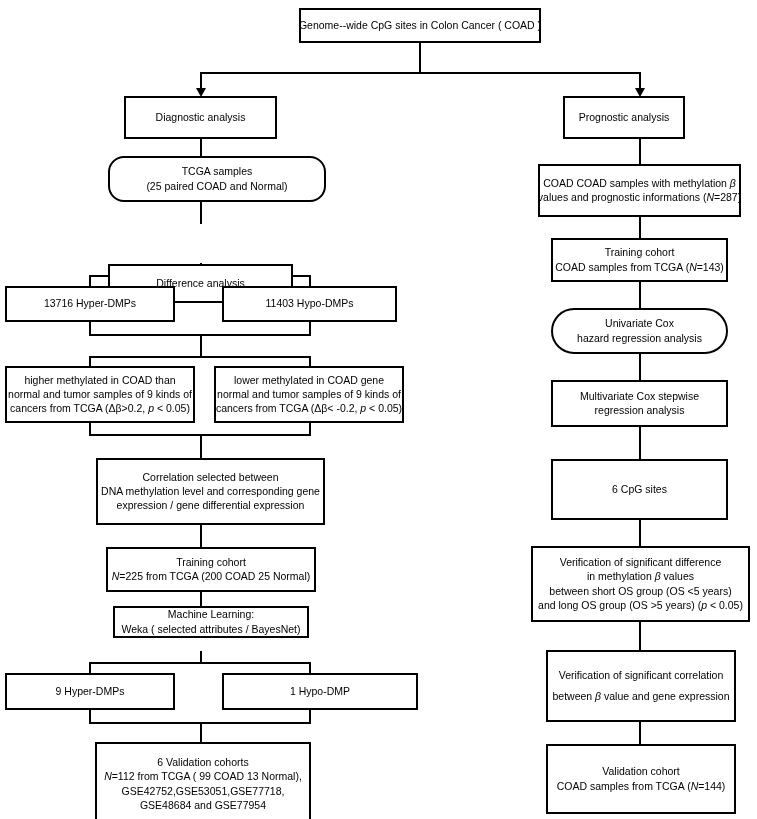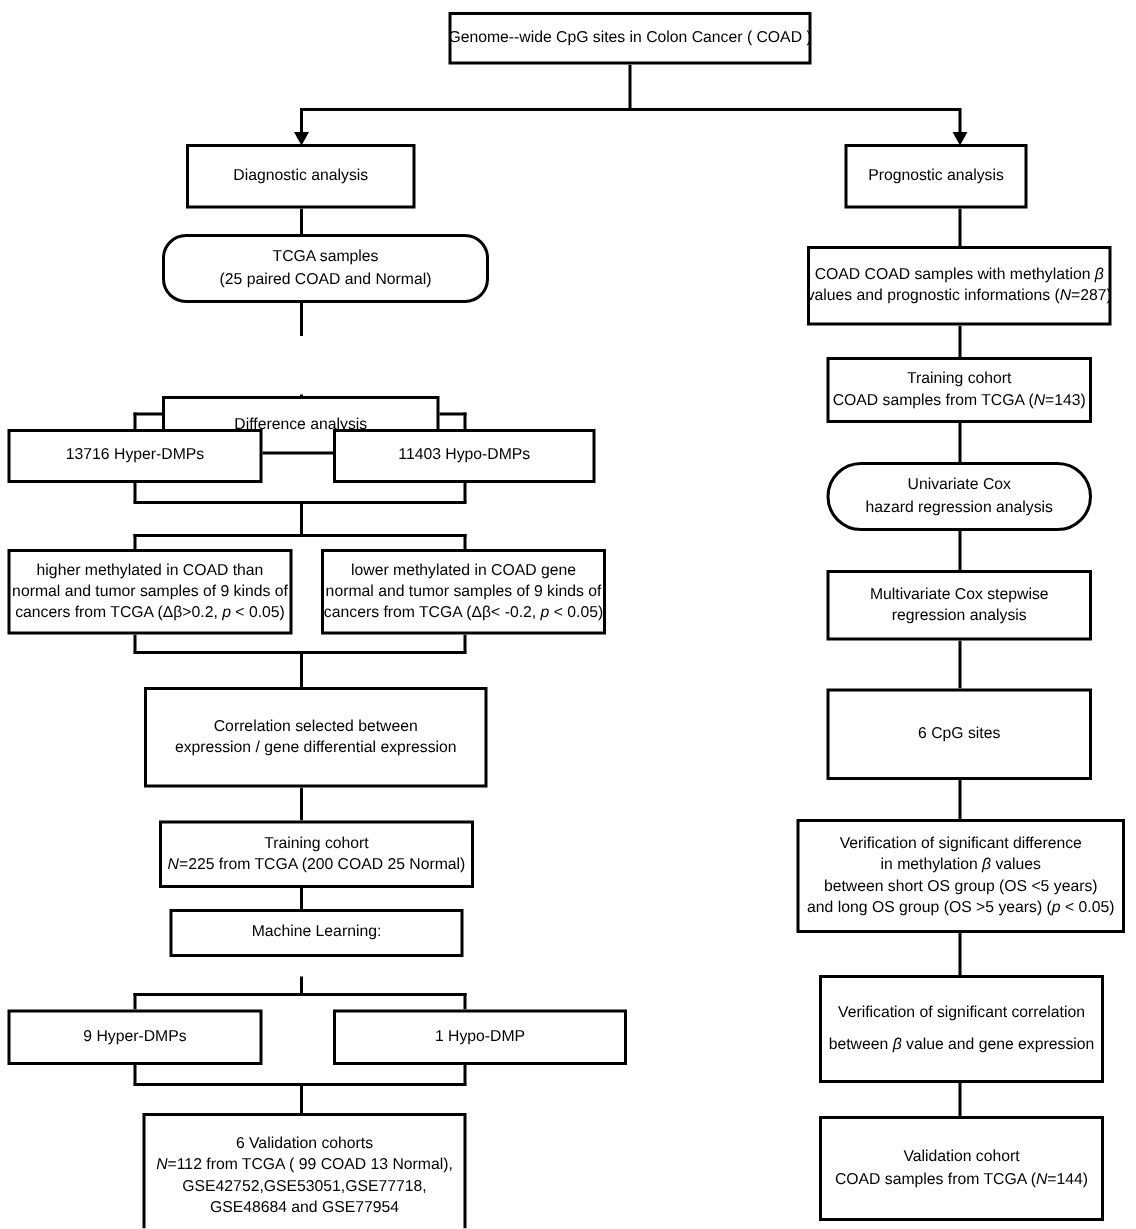--- a/index.html
+++ b/index.html
@@ -134,34 +134,36 @@
     <span class="ln"><span>cancers from TCGA (Δβ&lt; -0.2, </span><span class="italic">p</span><span> &lt; 0.05)</span></span>
   </div>
 
   <div class="vline" style="left:89px; top:423px; height:12px;"></div>
   <div class="vline" style="left:309px; top:423px; height:12px;"></div>
   <div class="hline" style="left:89px; top:434px; width:222px;"></div>
   <div class="vline" style="left:200px; top:434px; height:24px;"></div>
 
   <div class="box" style="left:96px; top:458px; width:229px; height:67px;">
     <span class="ln">Correlation selected between</span>
+    <span class="ln">DNA methylation level and corresponding gene</span>
     <span class="ln">expression /  gene differential expression</span>
   </div>
 
   <div class="vline" style="left:200px; top:525px; height:22px;"></div>
 
   <div class="box" style="left:106px; top:547px; width:210px; height:45px;">
     <span class="ln">Training cohort</span>
     <span class="ln"><span class="italic">N</span><span>=225 from TCGA (200 COAD 25 Normal)</span></span>
   </div>
 
   <div class="vline" style="left:200px; top:592px; height:14px;"></div>
 
   <div class="box" style="left:113px; top:606px; width:196px; height:32px;">
     <span class="ln">Machine Learning:</span>
+    <span class="ln">Weka ( selected attributes / BayesNet)</span>
   </div>
 
   <div class="vline" style="left:200px; top:651px; height:12px;"></div>
   <div class="hline" style="left:89px; top:662px; width:222px;"></div>
   <div class="vline" style="left:89px; top:662px; height:11px;"></div>
   <div class="vline" style="left:309px; top:662px; height:11px;"></div>
 
   <div class="box" style="left:5px; top:673px; width:170px; height:37px;">
     <span class="ln">9 Hyper-DMPs</span>
   </div>

